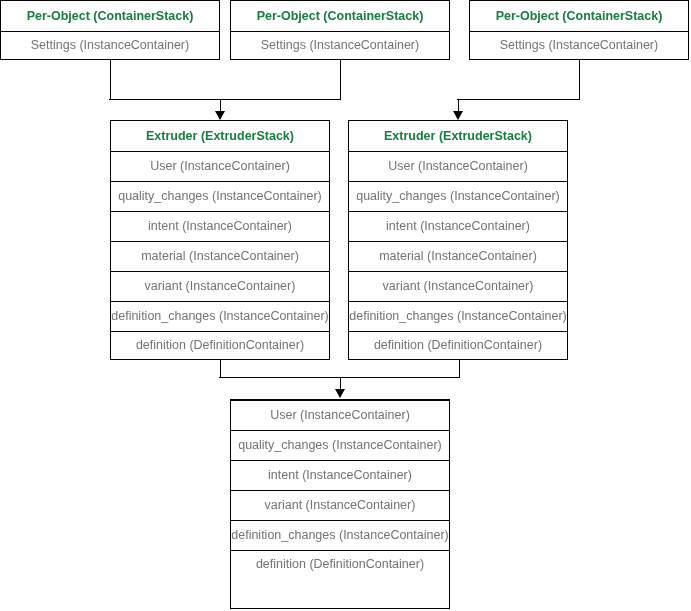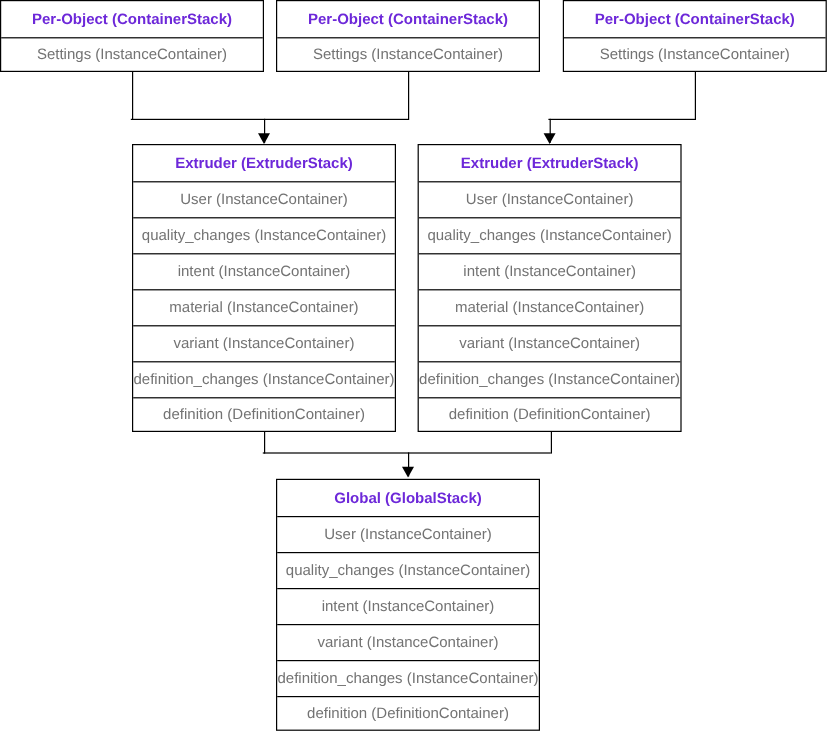--- a/index.html
+++ b/index.html
@@ -37,21 +37,21 @@
     font-size: 12.5px;
     line-height: 1;
     border-top: 1.2px solid #000000;
     padding: 0 4px;
     overflow: hidden;
     white-space: nowrap;
   }
   .node .row.header {
     border-top: none;
     font-weight: bold;
-    color: #6d28d9;
+    color: #15803d;
     font-size: 12.5px;
   }
 
   
   .ln {
     position: absolute;
     background: #000000;
     z-index: 2;
   }
   .ln.h { height: 1.4px; }
@@ -126,21 +126,20 @@
     <div class="row" style="height:30px;">User (InstanceContainer)</div>
     <div class="row" style="height:30px;">quality_changes (InstanceContainer)</div>
     <div class="row" style="height:30px;">intent (InstanceContainer)</div>
     <div class="row" style="height:30px;">material (InstanceContainer)</div>
     <div class="row" style="height:30px;">variant (InstanceContainer)</div>
     <div class="row" style="height:30px;">definition_changes (InstanceContainer)</div>
     <div class="row" style="height:28px;">definition (DefinitionContainer)</div>
   </div>
 
   <div class="node" style="left:230px; top:399px; width:220px; height:210px;">
-    <div class="row header" style="height:30px;">Global (GlobalStack)</div>
     <div class="row" style="height:30px;">User (InstanceContainer)</div>
     <div class="row" style="height:30px;">quality_changes (InstanceContainer)</div>
     <div class="row" style="height:30px;">intent (InstanceContainer)</div>
     <div class="row" style="height:30px;">variant (InstanceContainer)</div>
     <div class="row" style="height:30px;">definition_changes (InstanceContainer)</div>
     <div class="row" style="height:28px;">definition (DefinitionContainer)</div>
   </div>
 
 </div>
 

